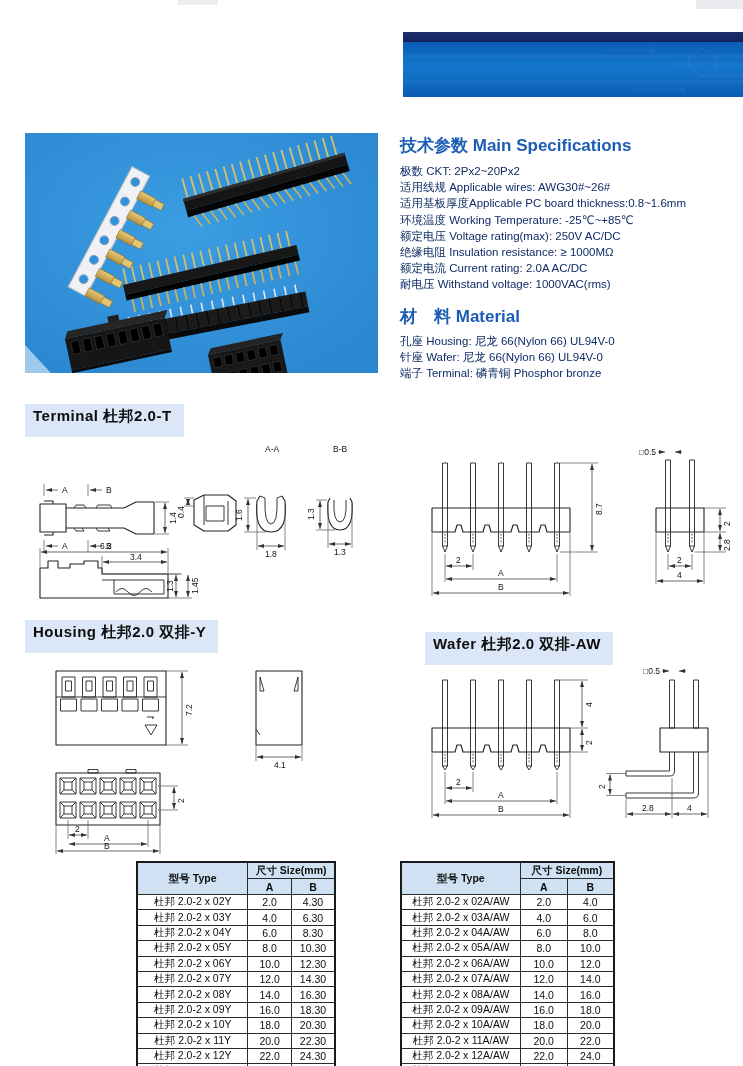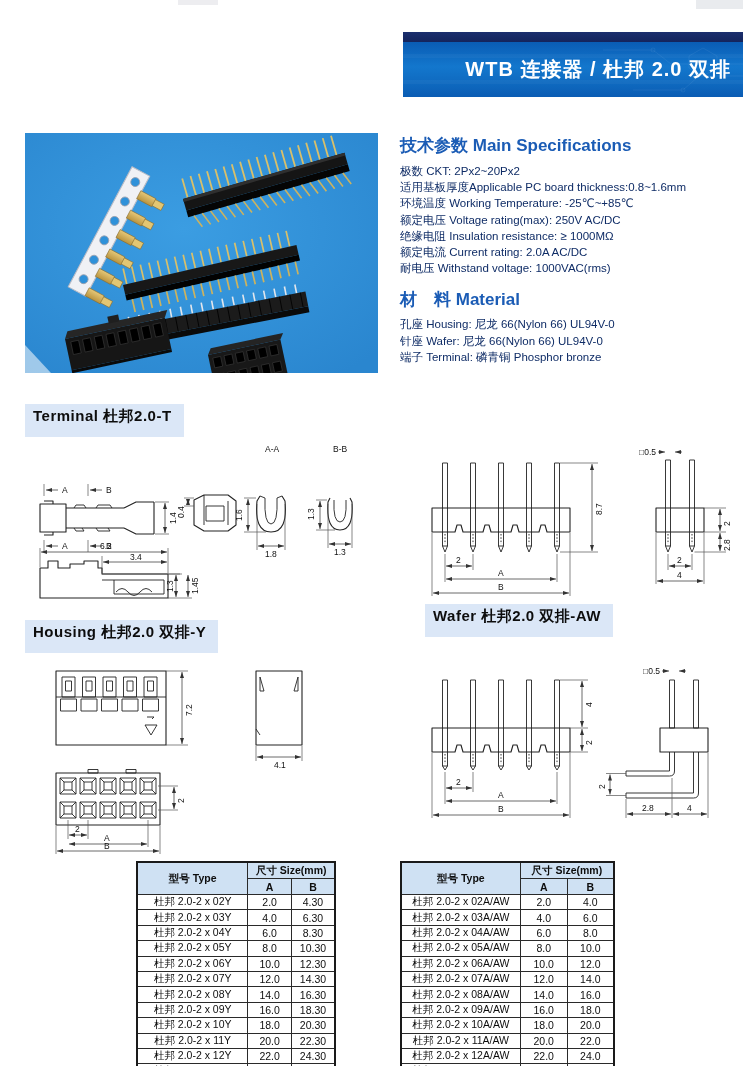--- a/index.html
+++ b/index.html
@@ -28,21 +28,21 @@
   .spec-heading{color:#1b5cb5;font-size:17px;font-weight:bold;margin:4px 0 6px 0;}
   .spec-line{color:#0f2c66;font-size:11.5px;line-height:16.2px;white-space:nowrap;}
   .material-heading{color:#1b5cb5;font-size:17px;font-weight:bold;margin:12px 0 5px 0;}
 
   
   .sec-head{position:absolute;background:#dbe7f7;color:#0d0d0d;font-size:15px;
     font-weight:bold;padding:3px 12px 11px 8px;letter-spacing:.5px;white-space:nowrap;}
   .sec-terminal{left:25px;top:404px;}
   .sec-wafer-a{left:425px;top:404px;}
   .sec-housing{left:25px;top:620px;}
-  .sec-wafer-aw{left:425px;top:604px;}
+  .sec-wafer-aw{left:425px;top:632px;}
 
   
   .drawing{position:absolute;}
   .dwg-terminal{left:18px;top:440px;width:372px;height:165px;}
   .dwg-wafer-a{left:420px;top:438px;width:320px;height:168px;}
   .dwg-housing{left:18px;top:655px;width:372px;height:200px;}
   .dwg-wafer-aw{left:420px;top:658px;width:320px;height:200px;}
 
   .ol{stroke:#222;stroke-width:1.1;fill:none;stroke-linejoin:round;}
   .ol2{stroke:#222;stroke-width:.9;fill:none;}
@@ -94,21 +94,20 @@
           <path d="M200,8 L250,8 L268,22 L340,22"></path>
           <path d="M230,48 L280,48 L296,34 L340,34"></path>
           <path d="M300,6 l14,8 v12 l-14,8 l-14,-8 v-12 z"></path>
           <circle cx="250" cy="8" r="2"></circle>
             <circle cx="280" cy="48" r="2"></circle>
         </g>
         <g stroke="rgba(255,255,255,0.07)" stroke-width="4">
           <path d="M0,14 H340 M0,40 H340" fill="none"></path>
         </g>
       </svg>
-      <span class="banner-title">WTB 连接器 / 杜邦 2.0 双排</span>
     </div>
   </div>
 
   <svg class="photo" viewBox="0 0 353 240">
     <rect width="353" height="240" fill="url(#photoBg)"></rect>
     <polygon points="0,212 26,240 0,240" fill="rgba(255,255,255,0.55)"></polygon>
 
     <g transform="translate(114,42) rotate(118)">
       <rect x="-4" y="-10" width="136" height="20" fill="#f0f1f5" stroke="#b9bcc6" stroke-width="1"></rect>
       <g fill="#2f91d9" stroke="#9aa0ae" stroke-width=".8">
@@ -305,20 +304,21 @@
           <rect x="38.5" y="21" width="8" height="10"></rect>
           <rect x="50" y="21" width="8" height="10"></rect>
           <rect x="61.5" y="21" width="8" height="10"></rect>
       </g>
     </g>
   </svg>
 
   <div class="specs">
     <div class="spec-heading">技术参数 Main Specifications</div>
     <div class="spec-line">极数 CKT: 2Px2~20Px2</div>
+    <div class="spec-line">适用线规 Applicable wires: AWG30#~26#</div>
     <div class="spec-line">适用基板厚度Applicable PC board thickness:0.8~1.6mm</div>
     <div class="spec-line">环境温度 Working Temperature: -25℃~+85℃</div>
     <div class="spec-line">额定电压 Voltage rating(max): 250V AC/DC</div>
     <div class="spec-line">绝缘电阻 Insulation resistance: ≥ 1000MΩ</div>
     <div class="spec-line">额定电流 Current rating: 2.0A AC/DC</div>
     <div class="spec-line">耐电压 Withstand voltage: 1000VAC(rms)</div>
     <div class="material-heading">材　料 Material</div>
     <div class="spec-line">孔座 Housing: 尼龙 66(Nylon 66) UL94V-0</div>
     <div class="spec-line">针座 Wafer: 尼龙 66(Nylon 66) UL94V-0</div>
     <div class="spec-line">端子 Terminal: 磷青铜 Phosphor bronze</div>

